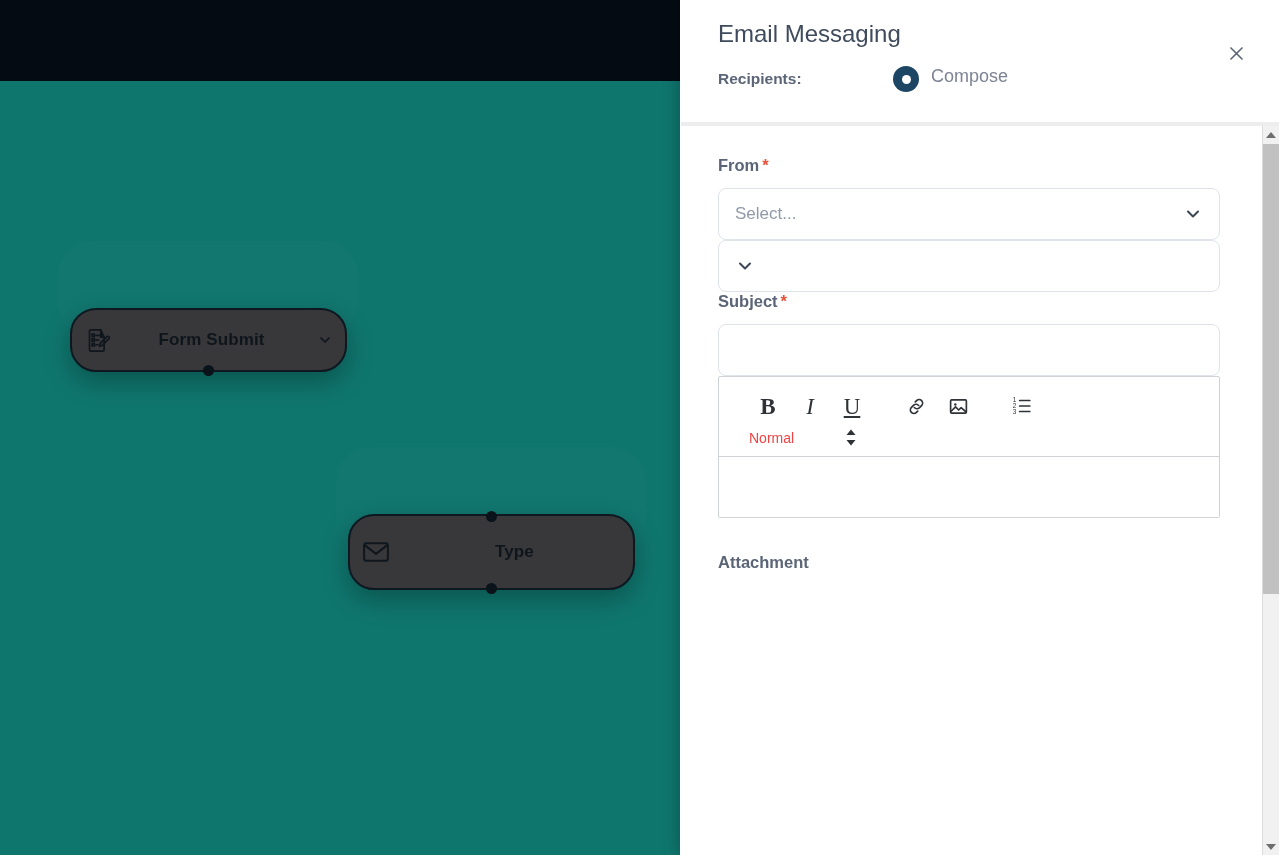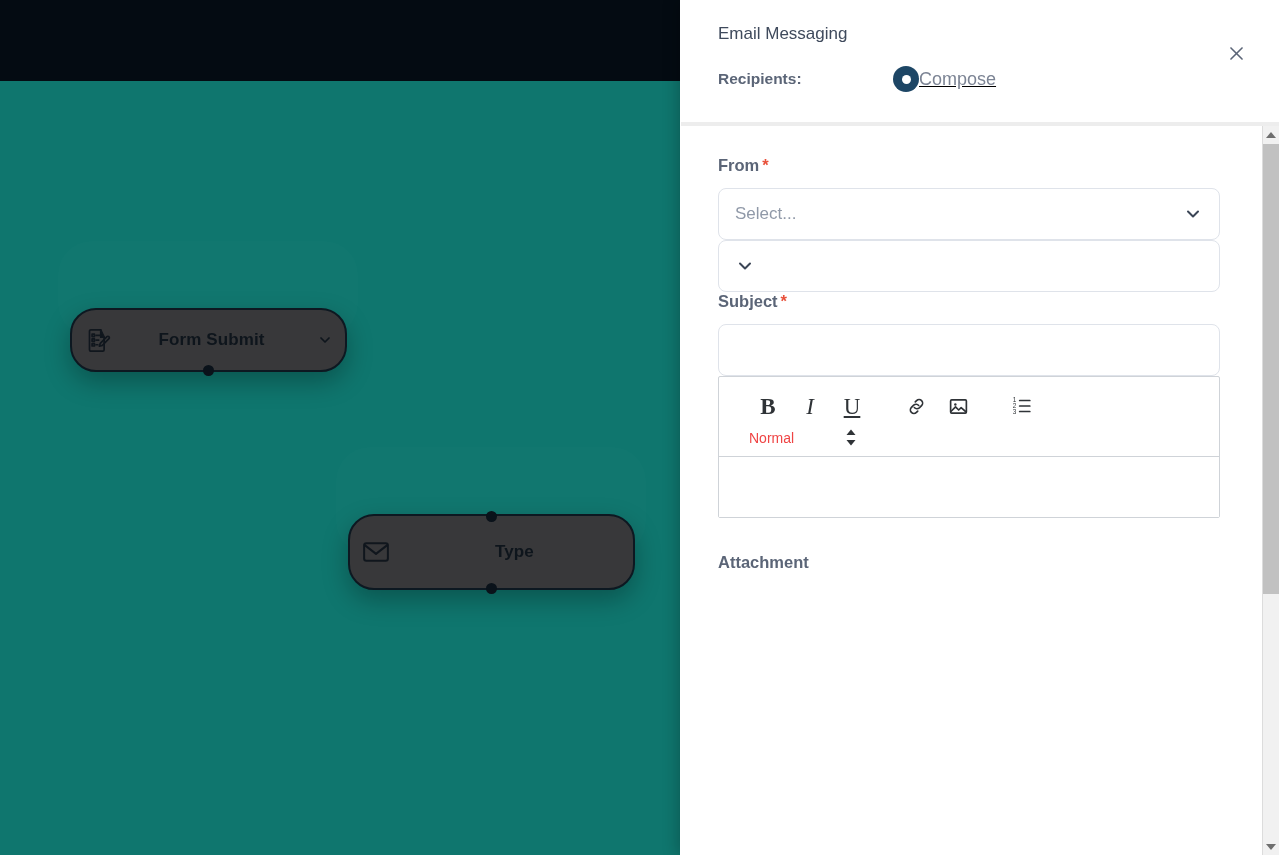--- a/index.html
+++ b/index.html
@@ -96,44 +96,44 @@
     box-shadow: -3px 0 14px rgba(0,0,0,0.22);
     overflow: hidden;
   }
   #panel-header {
     position: relative;
     padding: 16px 40px 0 38px;
     height: 122px;
     background: #fff;
   }
   #panel-title {
-    font-size: 17px;
+    font-size: 24px;
     color: #3f4a5c;
     font-weight: normal;
     margin: 0;
     line-height: 28px;
     padding-top: 4px;
   }
   #recipients-row {
     display: flex;
     align-items: center;
     margin-top: 18px;
   }
   #recipients-label {
     font-size: 15.5px;
     font-weight: bold;
     color: #5b6577;
     width: 175px;
     flex: none;
   }
   .radio-opt {
     display: flex;
-    align-items: center;
-    cursor: pointer;
-    text-decoration: underline;
+    align-items: flex-start;
+    gap: 12px;
+    cursor: pointer;
   }
   .radio-dot {
     width: 26px; height: 26px;
     border-radius: 50%;
     background: #1d4665;
     display: flex;
     align-items: center;
     justify-content: center;
     flex: none;
   }

